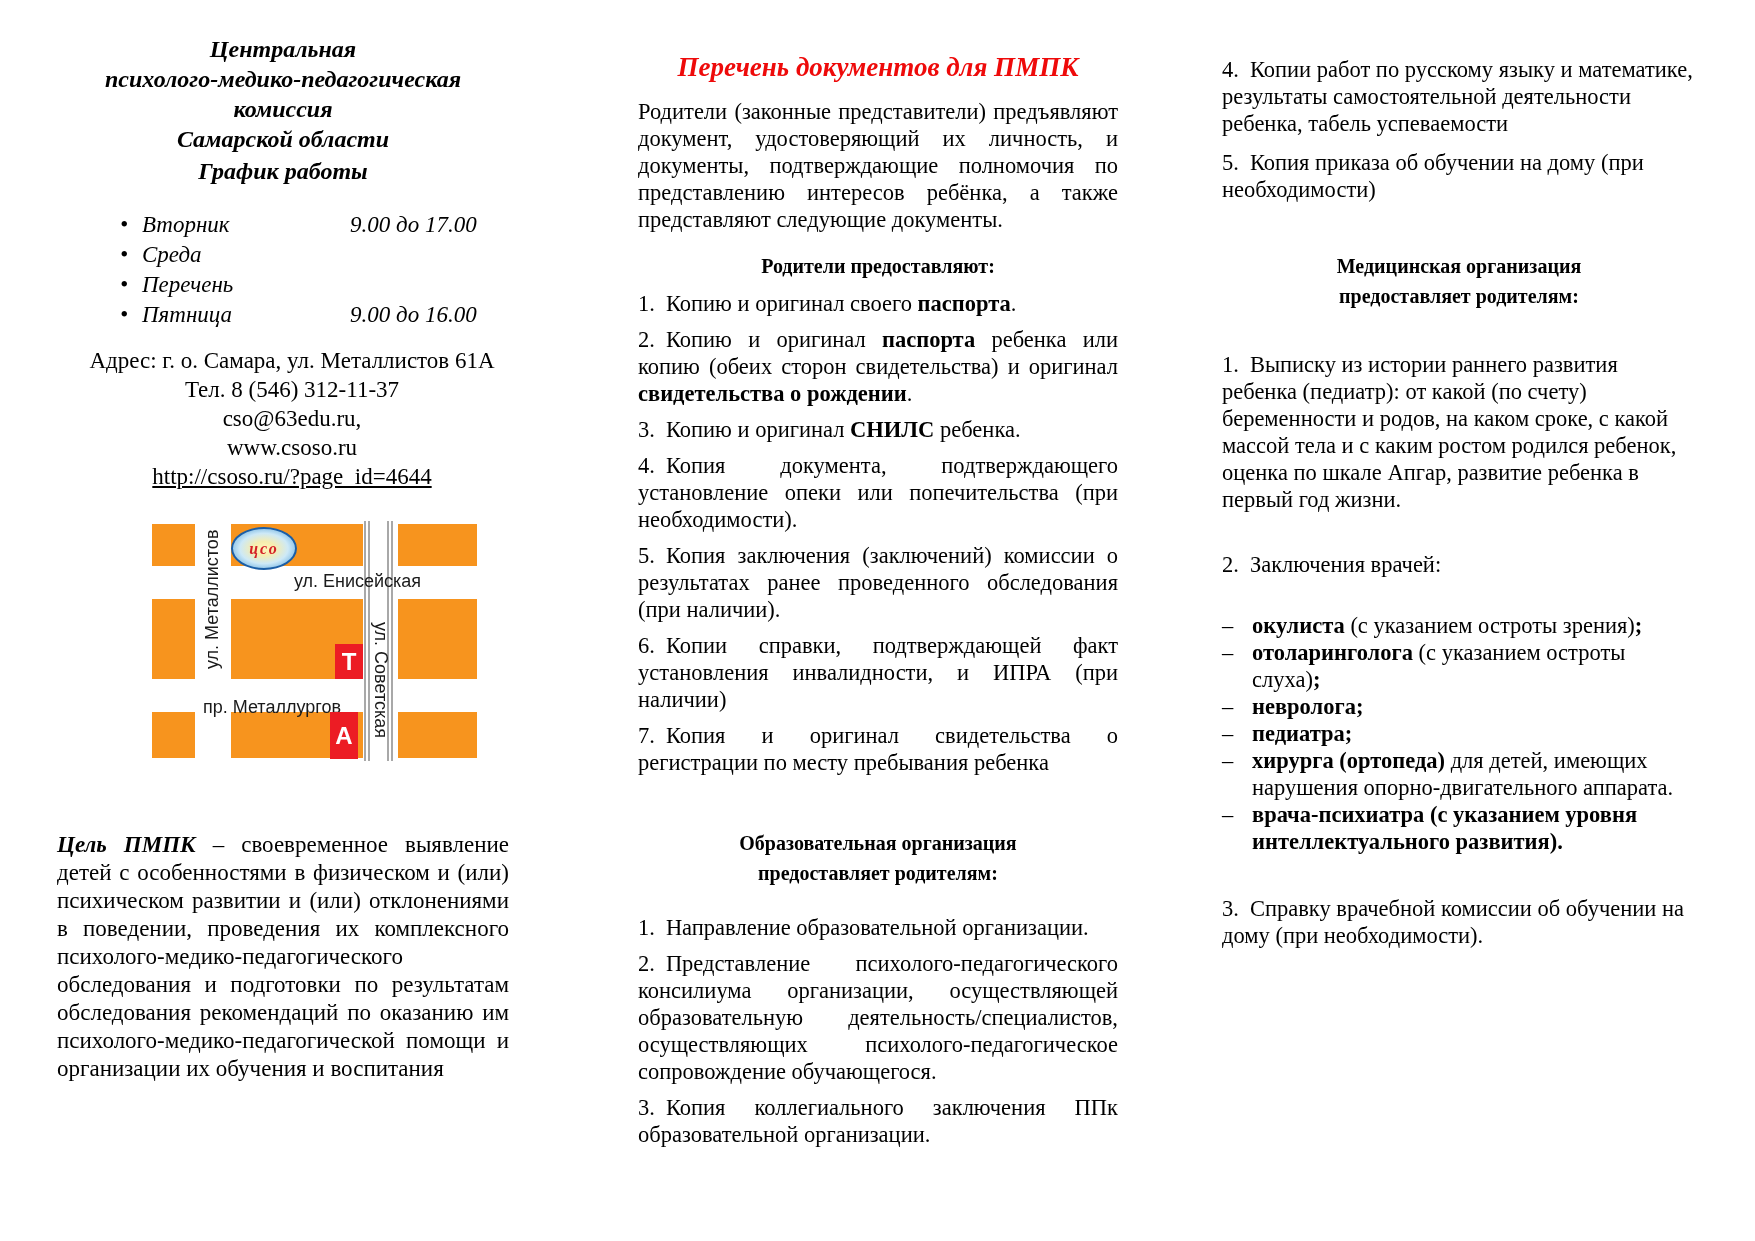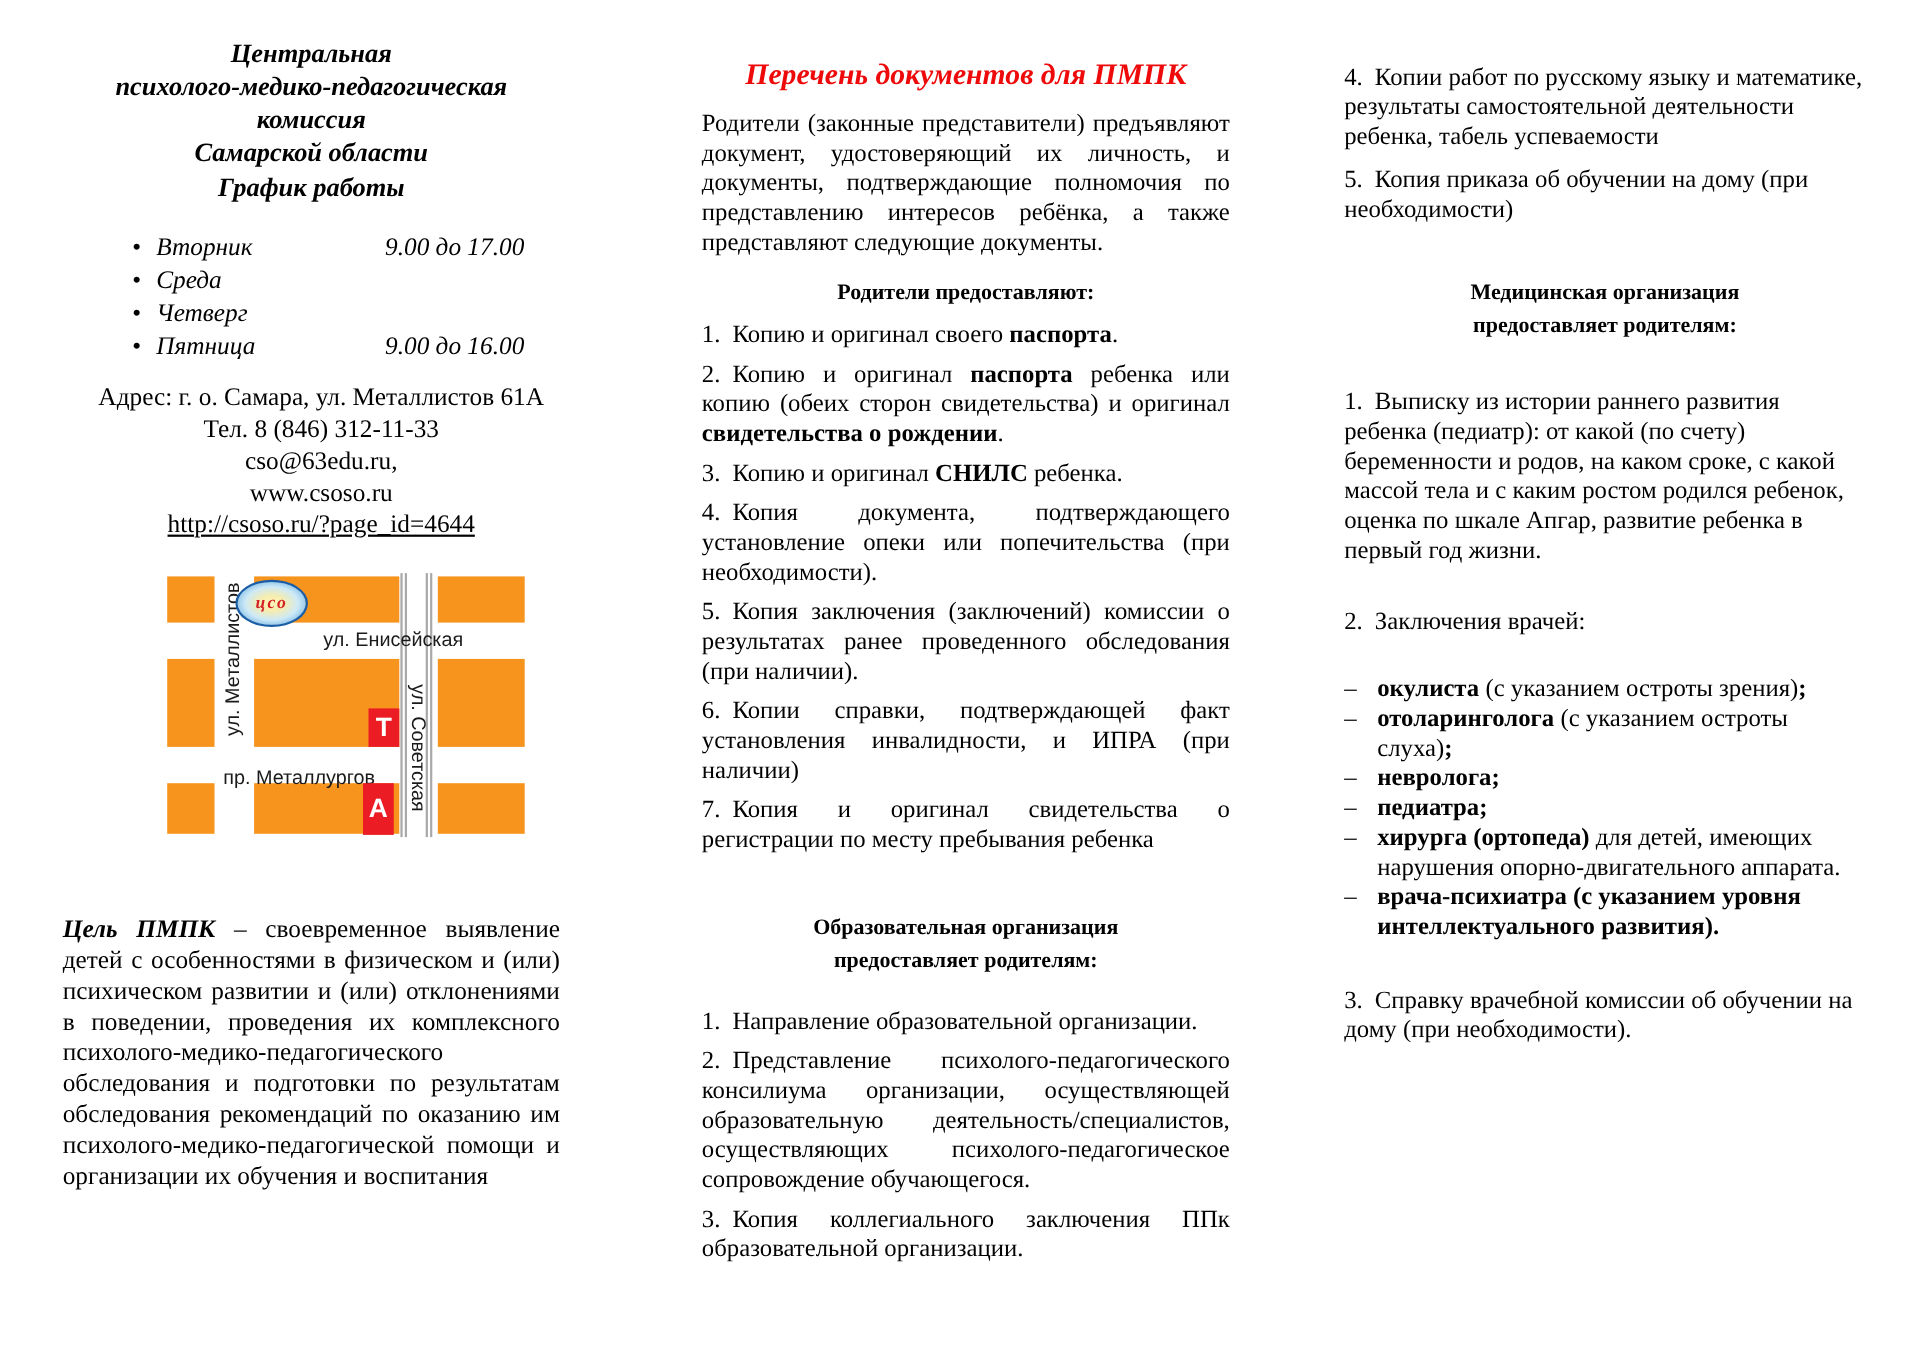--- a/index.html
+++ b/index.html
@@ -81,33 +81,33 @@
         <span class="day">Вторник</span>
         <span class="time">9.00 до 17.00</span>
       </div>
       <div class="sch-row">
         <span class="bullet">•</span>
         <span class="day">Среда</span>
         <span class="time"></span>
       </div>
       <div class="sch-row">
         <span class="bullet">•</span>
-        <span class="day">Четверг</span>
+        <span class="day">Перечень</span>
         <span class="time"></span>
       </div>
       <div class="sch-row">
         <span class="bullet">•</span>
         <span class="day">Пятница</span>
         <span class="time">9.00 до 16.00</span>
       </div>
     </div>
 
     <div class="address">
       <div>Адрес: г. о. Самара, ул. Металлистов 61А</div>
-      <div>Тел. 8 (846) 312-11-33</div>
+      <div>Тел. 8 (546) 312-11-37</div>
       <div>cso@63edu.ru,</div>
       <div>www.csoso.ru</div>
       <div class="linkrow">
         <a href="#">http://csoso.ru/?page_id=4644</a>
       </div>
     </div>
 
     <div class="map">
       <div class="blk" style="left:2px;top:3px;width:43px;height:42px;"></div>
       <div class="blk" style="left:2px;top:78px;width:43px;height:80px;"></div>
@@ -125,21 +125,21 @@
       <i class="rail" style="left:241px;"></i>
 
       <div class="mlabel vlabel up" style="left:45px;top:2px;width:34px;height:152px;">ул. Металлистов</div>
       <div class="mlabel" style="left:140px;top:50px;width:135px;text-align:center;">ул. Енисейская</div>
       <div class="mlabel vlabel" style="left:219px;top:96px;width:22px;height:126px;">ул. Советская</div>
       <div class="mlabel" style="left:46px;top:176px;width:152px;text-align:center;">пр. Металлургов</div>
 
       <div class="tmark" style="left:185px;top:123px;width:28px;height:35px;">Т</div>
       <div class="tmark" style="left:180px;top:191px;width:28px;height:47px;">А</div>
 
-      <div class="logo" style="left:64px;top:6px;width:62px;height:39px;justify-content:center;">
+      <div class="logo" style="left:81px;top:6px;width:62px;height:39px;justify-content:center;">
         <span class="logo-t">цсо</span>
       </div>
     </div>
 
     <p class="goal"><span class="sb si">Цель ПМПК</span><span> – своевременное выявление детей с особенностями в физическом и (или) психическом развитии и (или) отклонениями в поведении, проведения их комплексного психолого-медико-педагогического обследования и подготовки по результатам обследования рекомендаций по оказанию им психолого-медико-педагогической помощи и организации их обучения и воспитания</span></p>
   </section>
 
   <section class="col col2">
     <h2 class="red-title">Перечень документов для ПМПК</h2>
     <p class="intro just">Родители (законные представители) предъявляют документ, удостоверяющий их личность, и документы, подтверждающие полномочия по представлению интересов ребёнка, а также представляют следующие документы.</p>

